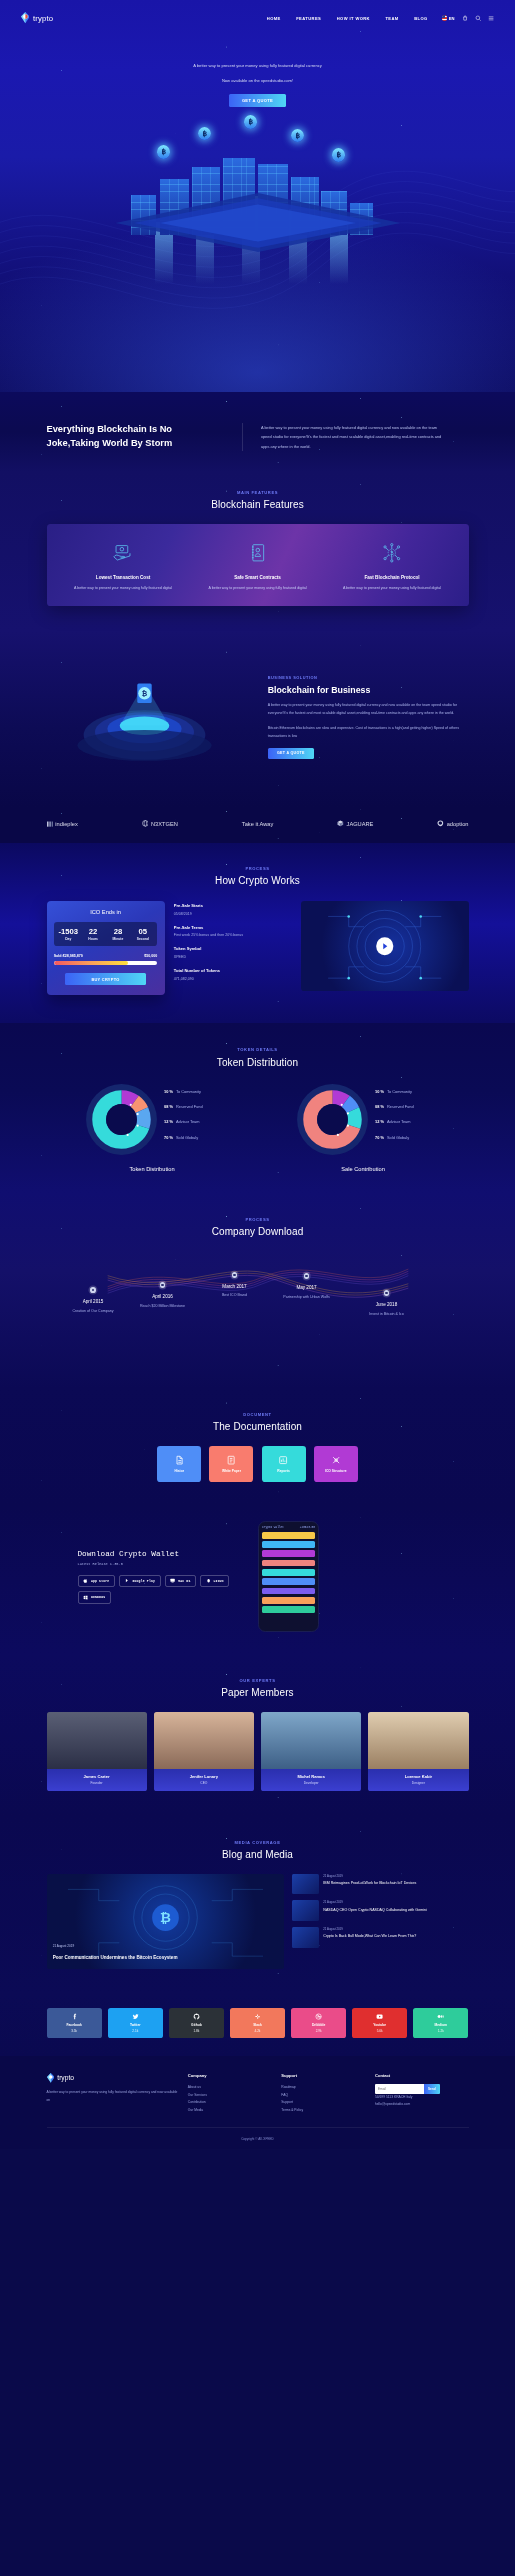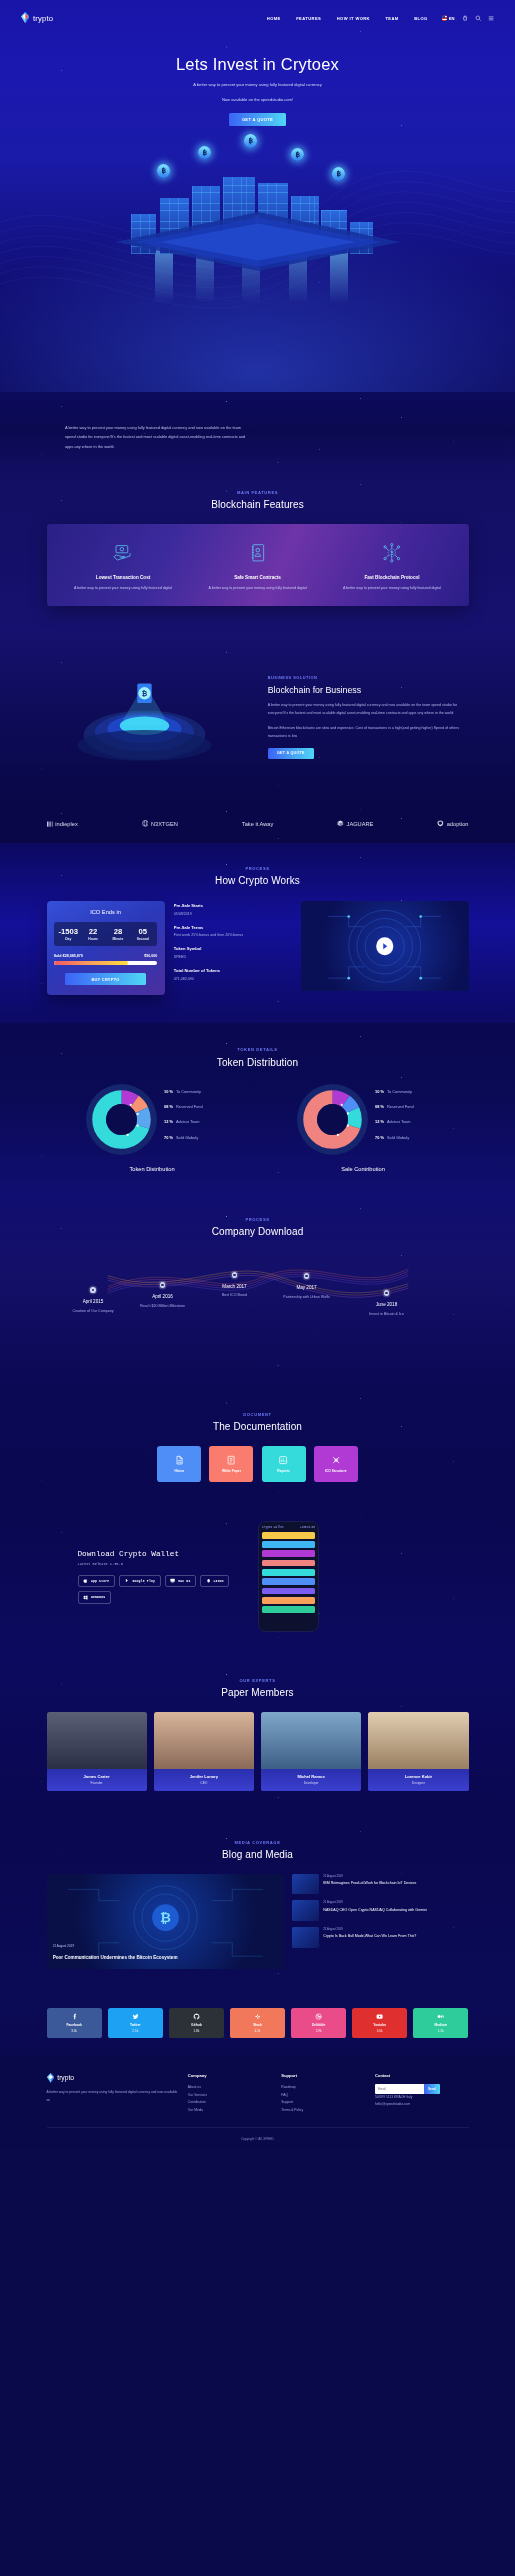--- a/index.html
+++ b/index.html
@@ -112,21 +112,21 @@
   .feat h3 { font-size:4.6px; font-weight:bold; margin-top:8.2px; }
   .feat p { font-size:3.6px; color:#c5c9f3; line-height:2.1; margin-top:5.2px; }
 
   
   .business { position:relative; padding:20.6px 0 26px;
     background:linear-gradient(180deg,#16116e,#0d0b55 55%,#090747); }
   .bus-grid { display:flex; align-items:center; }
   .bus-left { width:216px; height:129px; position:relative; }
   .bus-right { width:206px; padding-left:5.2px; }
   .bus-right .tag { font-size:3.9px; font-weight:bold; letter-spacing:0.5px; color:#6f7bf7; }
-  .bus-right h2 { font-size:8.8px; font-weight:400; margin-top:5.2px; }
+  .bus-right h2 { font-size:8.8px; font-weight:700; margin-top:5.2px; }
   .bus-right p { font-size:3.6px; color:#aeb6ee; line-height:2.3; margin-top:6.2px; }
   .bus-right .btn-grad { margin-top:8.2px; padding:3.1px 9.3px; font-size:3.6px; }
   .portal { position:absolute; left:20.6px; top:15.5px; width:155px; height:98px; }
 
   
   .brands { background:#090747; padding:13.4px 0 15.5px; position:relative; }
   .brand-row { display:flex; justify-content:space-between; align-items:center; }
   .brand { display:flex; align-items:center; gap:2.6px; color:#e8eaf6; font-size:5.7px;
     opacity:.92; white-space:nowrap; }
 
@@ -312,21 +312,20 @@
           <circle cx="11" cy="11" r="7"></circle>
             <path d="M17 17l5 5"></path>
         </svg>
         <svg class="ic" viewBox="0 0 24 24" stroke="#fff" stroke-width="2">
           <path d="M3 7h18M3 13h18M3 19h18"></path>
         </svg>
       </div>
     </nav>
 
     <div class="hero-inner">
-      <h1>Lets Invest in Crytoex</h1>
       <p>A better way to present your money using fully featured digital currency</p>
       <p>Now available on the xpeedstudio.com!</p>
       <button class="btn-grad">GET A QUOTE</button>
     </div>
 
     <div class="city">
 
       <div class="beam" style="left:155px;height:62px;"></div>
       <div class="beam" style="left:196px;height:77px;"></div>
       <div class="beam" style="left:242px;height:88px;"></div>
@@ -367,20 +366,23 @@
         <polygon points="280,4 556,62 280,118 4,62" fill="#15309e" opacity=".85"></polygon>
         <polygon points="280,14 520,62 280,110 40,62" fill="#1b3bbb" opacity=".75"></polygon>
         <polygon points="280,26 470,62 280,98 90,62" fill="#2451d8" opacity=".6"></polygon>
       </svg>
     </div>
   </section>
 
   <section class="everything">
     <div class="stars"></div>
     <div class="wrap ev-grid">
+      <div class="ev-left">
+        <h2>Everything Blockchain Is No Joke,Taking World By Storm</h2>
+      </div>
       <div class="ev-right">
         <p>A better way to present your money using fully featured digital currency and now available on the team xpeed studio for everyone!It's the fastest and most scalable digital asset,enabling real-time contracts and apps any where in the world.</p>
       </div>
     </div>
   </section>
 
   <section class="features">
     <div class="stars"></div>
     <div class="wrap">
       <div class="sec-tag">MAIN FEATURES</div>

